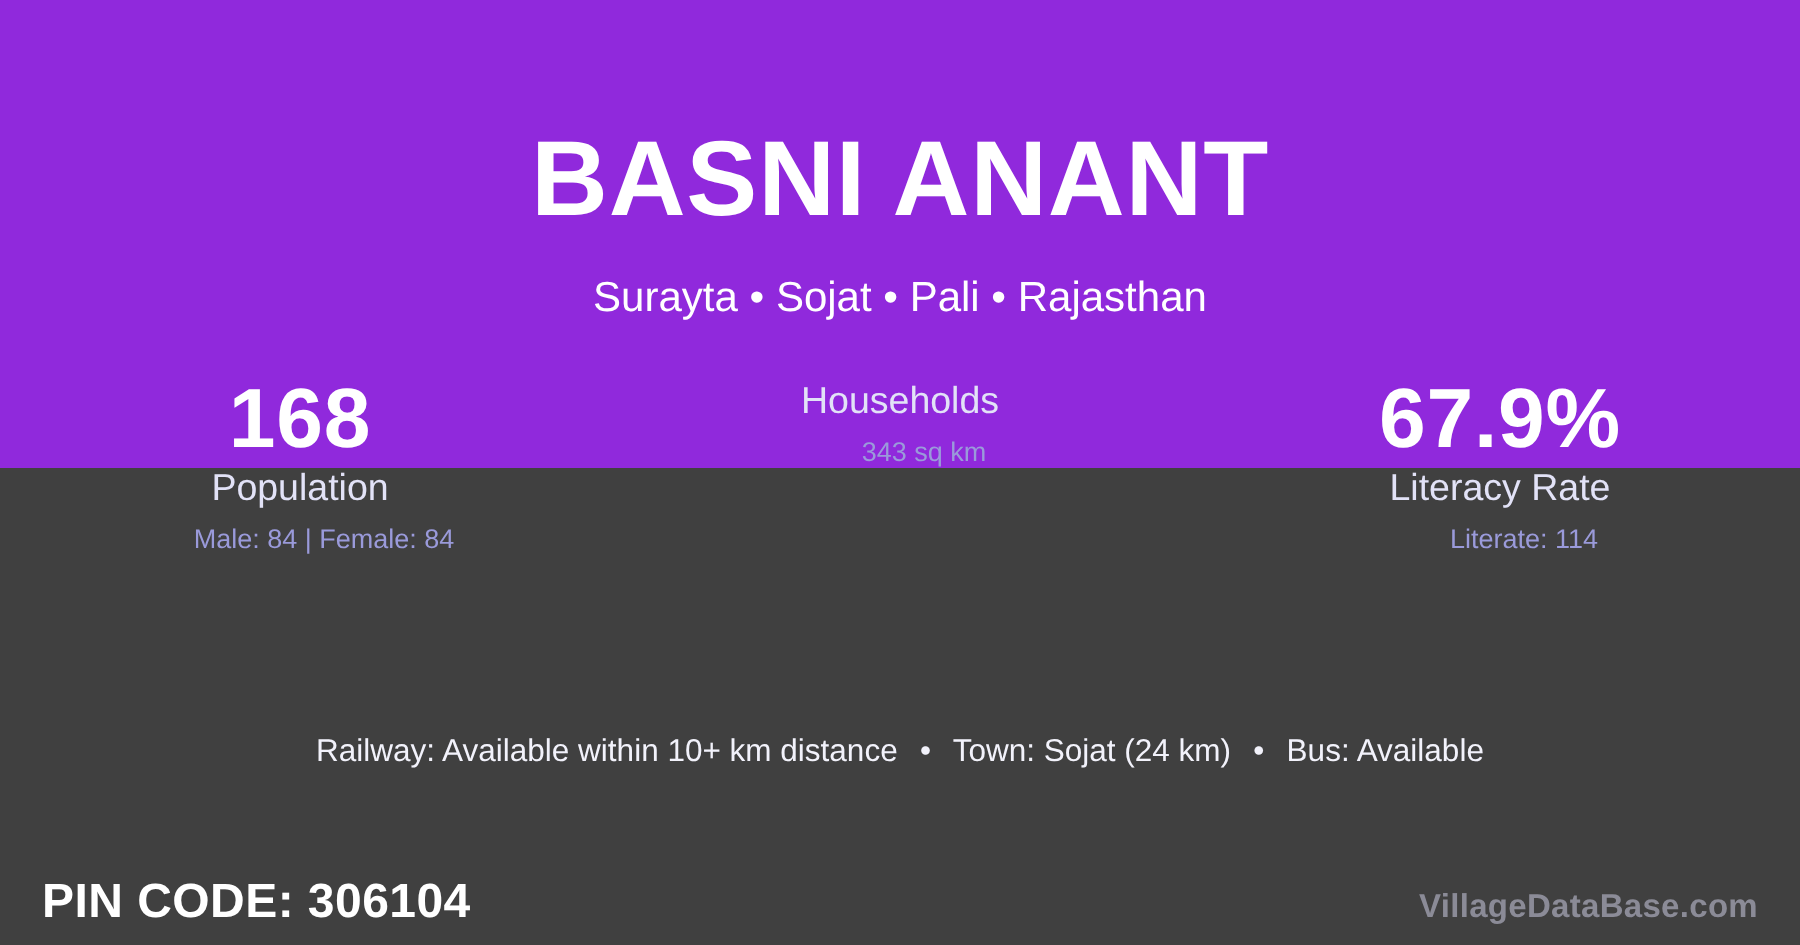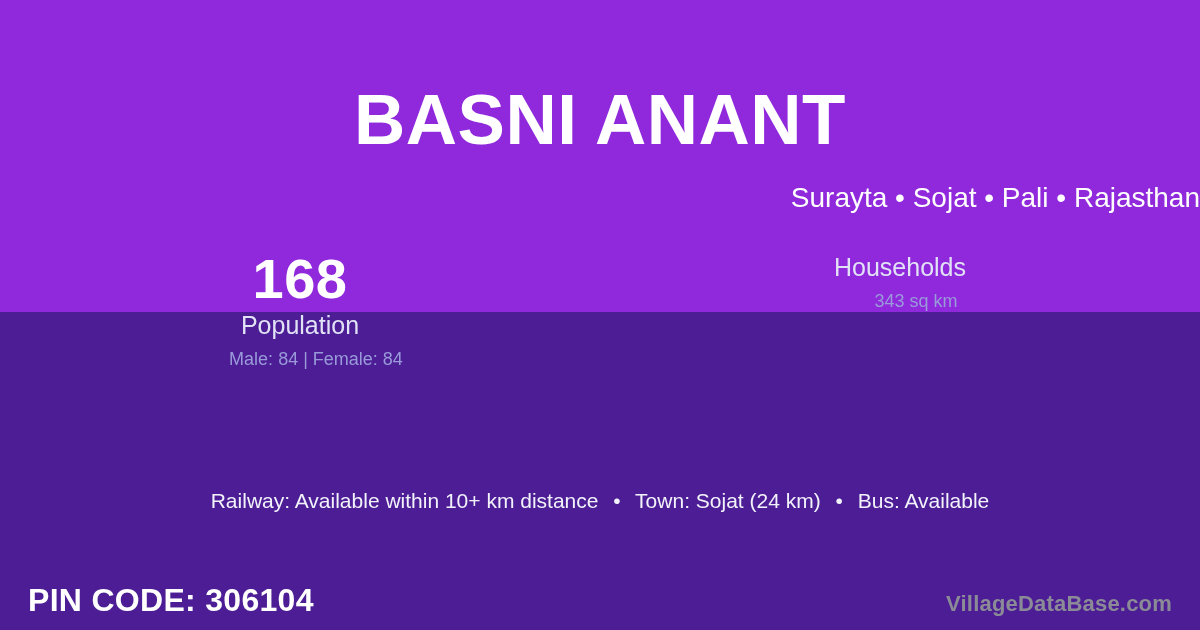--- a/index.html
+++ b/index.html
@@ -11,21 +11,21 @@
     height: 630px;
     overflow: hidden;
     font-family: "Liberation Sans", sans-serif;
     background: #1c00b8;
   }
 
   #card {
     position: relative;
     width: 1200px;
     height: 630px;
-    background: #4c1d95;
+    background: #404040;
     overflow: hidden;
   }
 
   
   #hero-band {
     position: absolute;
     left: 0;
     top: 0;
     width: 1200px;
     height: 312px;
@@ -44,21 +44,21 @@
     letter-spacing: 0.5px;
     line-height: 1;
     white-space: nowrap;
   }
 
   #location-breadcrumb {
     position: absolute;
     left: 0;
     top: 182px;
     width: 1200px;
-    text-align: right;
+    text-align: center;
     color: #ffffff;
     font-size: 28px;
     font-weight: 400;
     line-height: 1.15;
     white-space: nowrap;
   }
 
   
   #stats-row {
     position: absolute;
@@ -160,20 +160,25 @@
       <span class="stat-value">168</span>
       <span class="stat-label">Population</span>
       <span class="stat-detail">Male: 84 | Female: 84</span>
     </div>
 
     <div class="stat-block">
       <span class="stat-label">Households</span>
       <span class="stat-detail">343 sq km</span>
     </div>
 
+    <div class="stat-block">
+      <span class="stat-value">67.9%</span>
+      <span class="stat-label">Literacy Rate</span>
+      <span class="stat-detail">Literate: 114</span>
+    </div>
 
   </div>
 
   <div id="amenities-line">
     <span>Railway: Available within 10+ km distance</span>
     <span class="sep">•</span>
     <span>Town: Sojat (24 km)</span>
     <span class="sep">•</span>
     <span>Bus: Available</span>
   </div>

